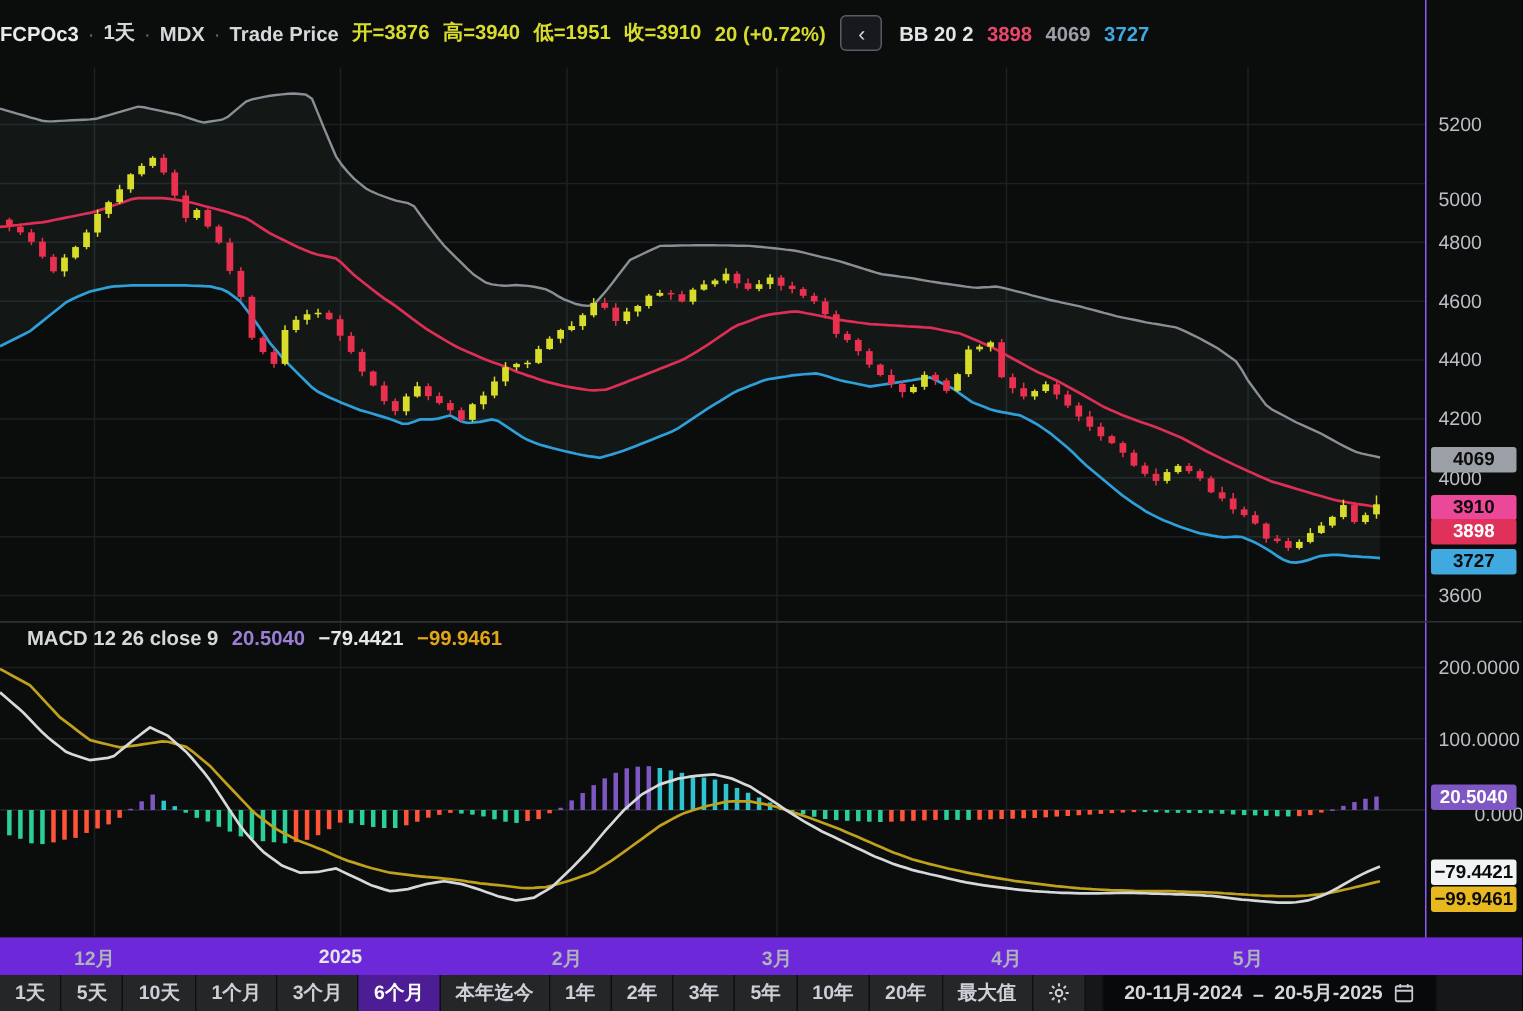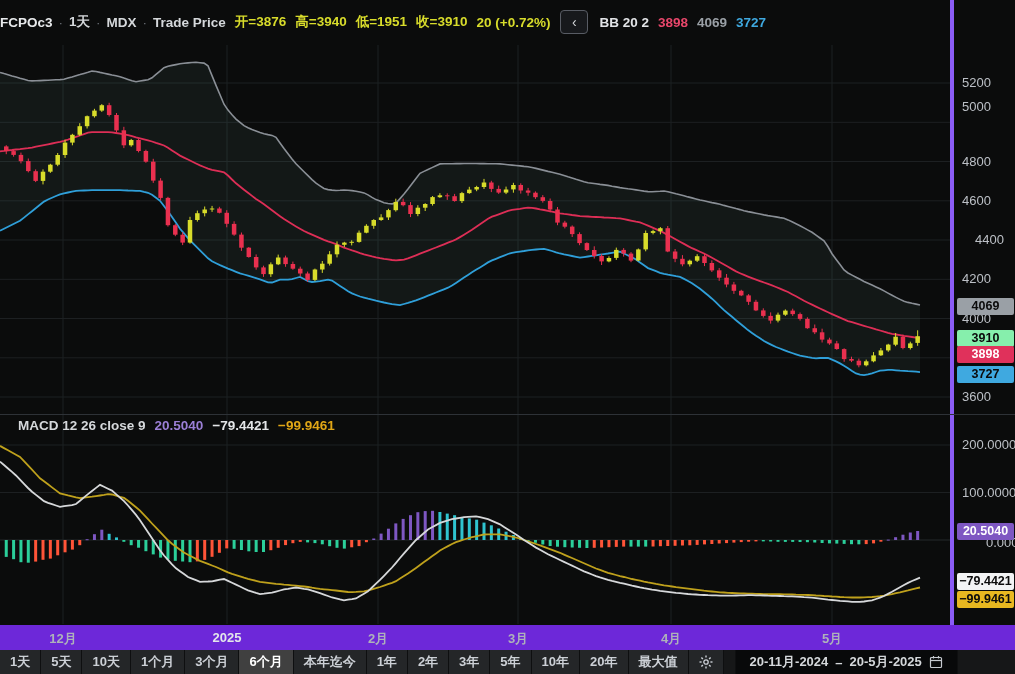--- a/index.html
+++ b/index.html
@@ -18,21 +18,21 @@
           font-size:14px;cursor:pointer;}
   #topbar .bbt{color:#e2e4e7;font-weight:700;margin-left:11px;}
   #topbar .bbv{font-weight:700;margin-left:9px;}
   
   #macd-legend{position:absolute;left:18px;top:417px;height:16px;display:flex;align-items:center;
           font-size:13.5px;z-index:4;}
   #macd-legend .t{color:#d5d8db;font-weight:600;}
   #macd-legend .v{margin-left:9px;font-weight:700;}
   
   #right-axis{position:absolute;left:950px;top:0;width:56px;height:650px;background:#0b0c0c;
-          border-left:4px solid #8b5cf6;box-sizing:border-box;z-index:3;}
+          border-left:1px solid #8b5cf6;box-sizing:border-box;z-index:3;}
   .tick{position:absolute;left:8px;font-size:13px;color:#bcc0c6;z-index:3;}
   .badge{position:absolute;left:3px;width:57px;height:17px;border-radius:2px;font-size:12.5px;
           font-weight:700;text-align:center;line-height:17px;z-index:5;}
   
   #cur-panel{position:absolute;right:3px;top:3px;width:62px;background:#0f1420;border:1px solid #2a3146;
           border-radius:4px;z-index:6;overflow:hidden;}
   .cur-row{height:23px;display:flex;align-items:center;justify-content:space-between;padding:0 7px;
           color:#e6e8ec;font-size:12.5px;font-weight:600;cursor:pointer;}
   .cur-row+.cur-row{border-top:1px solid #262c3a;}
   .caret{width:0;height:0;border-left:4px solid transparent;border-right:4px solid transparent;
@@ -45,21 +45,21 @@
   .pane-sep{position:absolute;left:0;width:1015px;height:1px;background:#2e3237;z-index:4;}
   
   #time-axis{position:absolute;left:0;top:625px;width:1015px;height:25px;background:#6d28d9;z-index:5;}
   .tlabel{position:absolute;top:5px;transform:translateX(-50%);font-size:13px;font-weight:600;color:#aeb2ba;}
   .tlabel.emph{color:#e3e6ea;font-weight:700;}
   
   #toolbar{position:absolute;left:0;top:650px;width:1015px;height:24px;background:#161718;display:flex;
           z-index:5;font-size:13px;}
   .tb-btn{height:24px;line-height:24px;padding:0 10px;background:#242628;color:#ccd0d6;font-weight:600;
           border-right:1px solid #0e0f10;cursor:pointer;white-space:nowrap;}
-  .tb-btn.active{background:#404040;color:#fff;}
+  .tb-btn.active{background:#4c1d95;color:#fff;}
   #gear-btn{width:34px;height:24px;display:flex;align-items:center;justify-content:center;
           background:#242628;border-right:1px solid #0e0f10;cursor:pointer;}
   #date-box{margin-left:11px;height:24px;display:flex;align-items:center;gap:7px;background:#08090a;
           padding:0 14px;color:#d5d8db;font-weight:600;cursor:pointer;border-left:1px solid #0e0f10;
           border-right:1px solid #0e0f10;}
 </style>
 </head>
 <body>
 
 <div id="app">
@@ -491,33 +491,33 @@
 
   <div id="macd-legend">
     <span class="t">MACD 12 26 close 9</span>
     <span class="v" style="color:#9b7fd6">20.5040</span>
     <span class="v" style="color:#e4e6e8">−79.4421</span>
     <span class="v" style="color:#e0a616">−99.9461</span>
   </div>
 
   <div id="right-axis">
       <div class="tick" style="top: 75px;">5200</div>
-      <div class="tick" style="top: 99px;">5000</div>
+      <div class="tick" style="top: 125px;">5000</div>
       <div class="tick" style="top: 153.5px;">4800</div>
       <div class="tick" style="top: 192.75px;">4600</div>
-      <div class="tick" style="top: 232px; margin-left: 13px;">4400</div>
+      <div class="tick" style="top: 232px;">4400</div>
       <div class="tick" style="top: 271.25px;">4200</div>
       <div class="tick" style="top: 310.5px;">4000</div>
       <div class="tick" style="top: 349.75px;">3800</div>
       <div class="tick" style="top: 389px;">3600</div>
       <div class="tick" style="top: 437px;">200.0000</div>
       <div class="tick" style="top: 484.5px;">100.0000</div>
       <div class="tick" style="top: 535px; margin-left: 24px;">0.0000</div>
       <div class="badge" style="top: 298px; background: rgb(154, 160, 166); color: rgb(11, 11, 11);">4069</div>
-      <div class="badge" style="top: 330px; background: #86efac; color: rgb(11, 11, 11);">3910</div>
+      <div class="badge" style="top: 330px; background: #ec4899; color: rgb(11, 11, 11);">3910</div>
       <div class="badge" style="top: 346px; background: rgb(224, 49, 91); color: rgb(255, 255, 255);">3898</div>
       <div class="badge" style="top: 366px; background: rgb(63, 169, 224); color: rgb(11, 11, 11);">3727</div>
       <div class="badge" style="top: 523px; background: rgb(126, 87, 194); color: rgb(255, 255, 255);">20.5040</div>
       <div class="badge" style="top: 573px; background: rgb(242, 243, 244); color: rgb(11, 11, 11);">−79.4421</div>
       <div class="badge" style="top: 591px; background: rgb(232, 184, 32); color: rgb(11, 11, 11);">−99.9461</div>
     </div>
 
 
   <div class="pane-sep" style="top:414px"></div>
   <div class="pane-sep" style="top:625px"></div>

